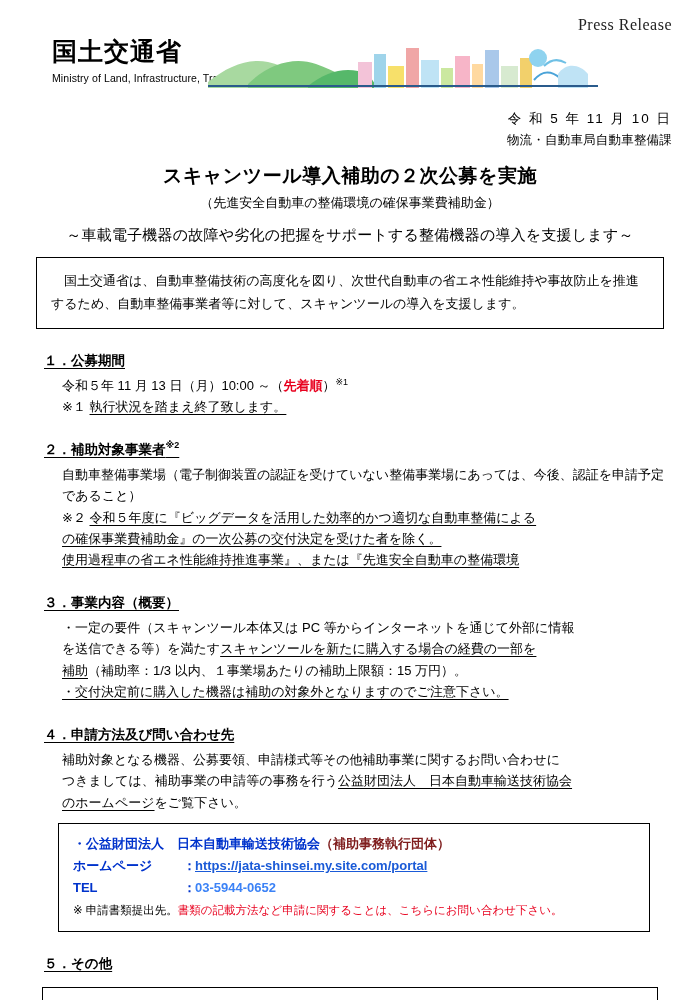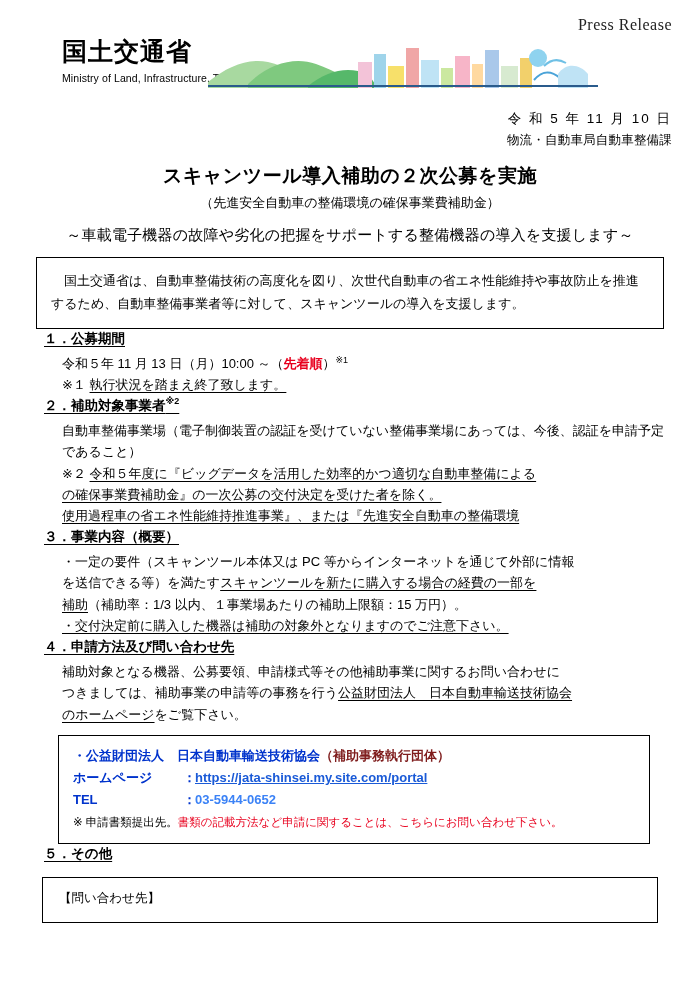--- a/index.html
+++ b/index.html
@@ -31,21 +31,21 @@
     color: #222;
     margin-bottom: 2px;
     font-family: "Liberation Serif", serif;
   }
   .header-row {
     position: relative;
     height: 72px;
   }
   .ministry-block {
     position: absolute;
-    left: 34px;
+    left: 24px;
     top: 2px;
   }
   .ministry-jp {
     font-size: 25px;
     font-weight: bold;
     letter-spacing: 1px;
     line-height: 1.1;
     font-family: "DejaVu Sans", sans-serif;
   }
   .ministry-en {
@@ -101,21 +101,21 @@
   .summary-box {
     border: 1px solid #000;
     margin: 12px 8px 0 8px;
     padding: 12px 14px 12px 14px;
     font-size: 13px;
     line-height: 1.75;
   }
   .summary-box p { margin: 0; text-indent: 1em;}
 
   
-  .section { margin-top: 0; }
+  .section { margin-top: 22px; }
   .sec-head {
     font-size: 13.5px;
     font-weight: bold;
     text-decoration: underline;
     text-underline-offset: 3px;
     margin-left: 16px;
     display: inline-block;
   }
   .sec-body {
     font-size: 13px;

